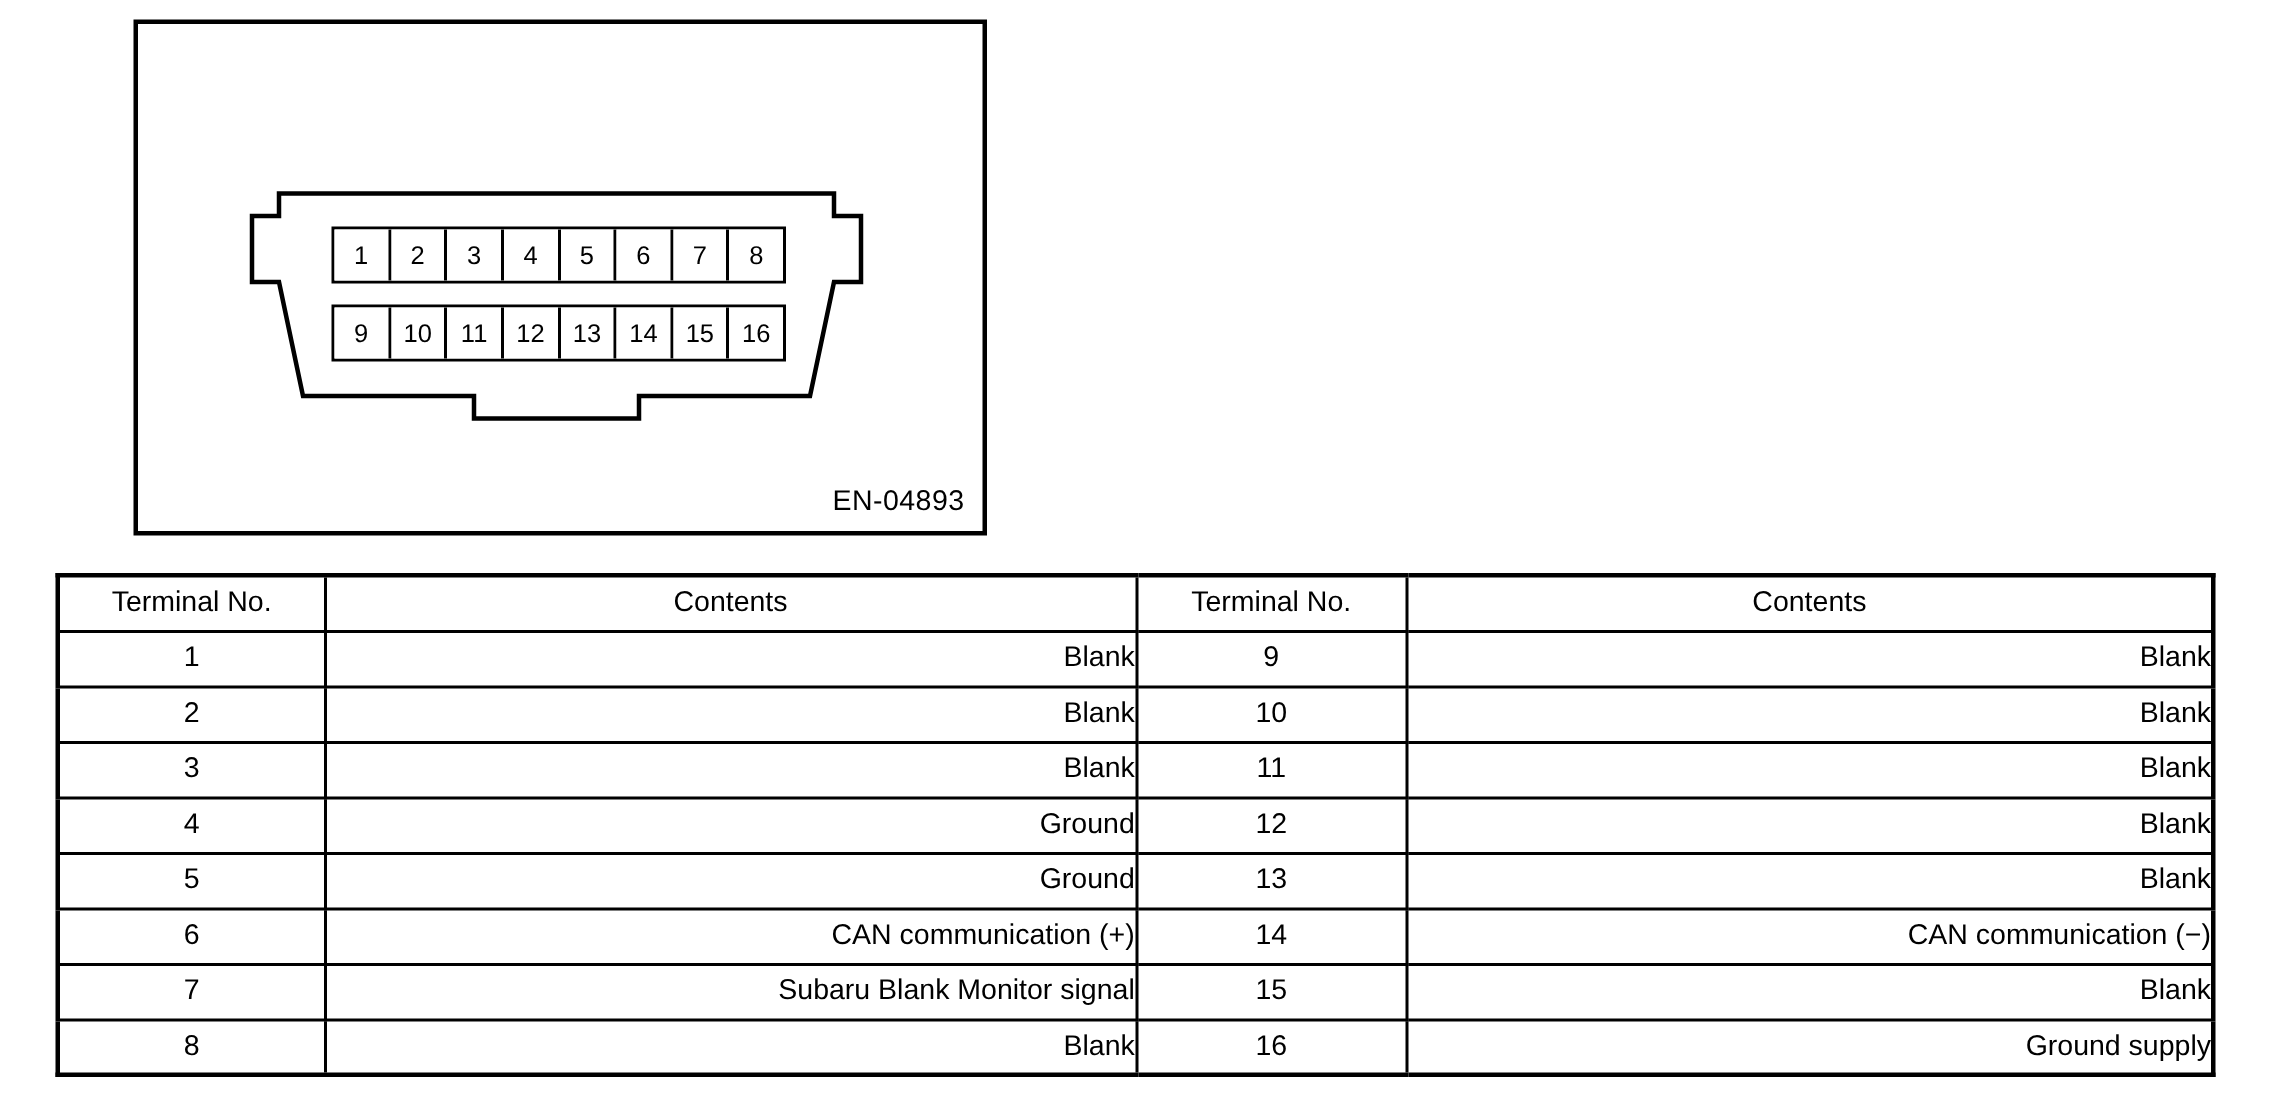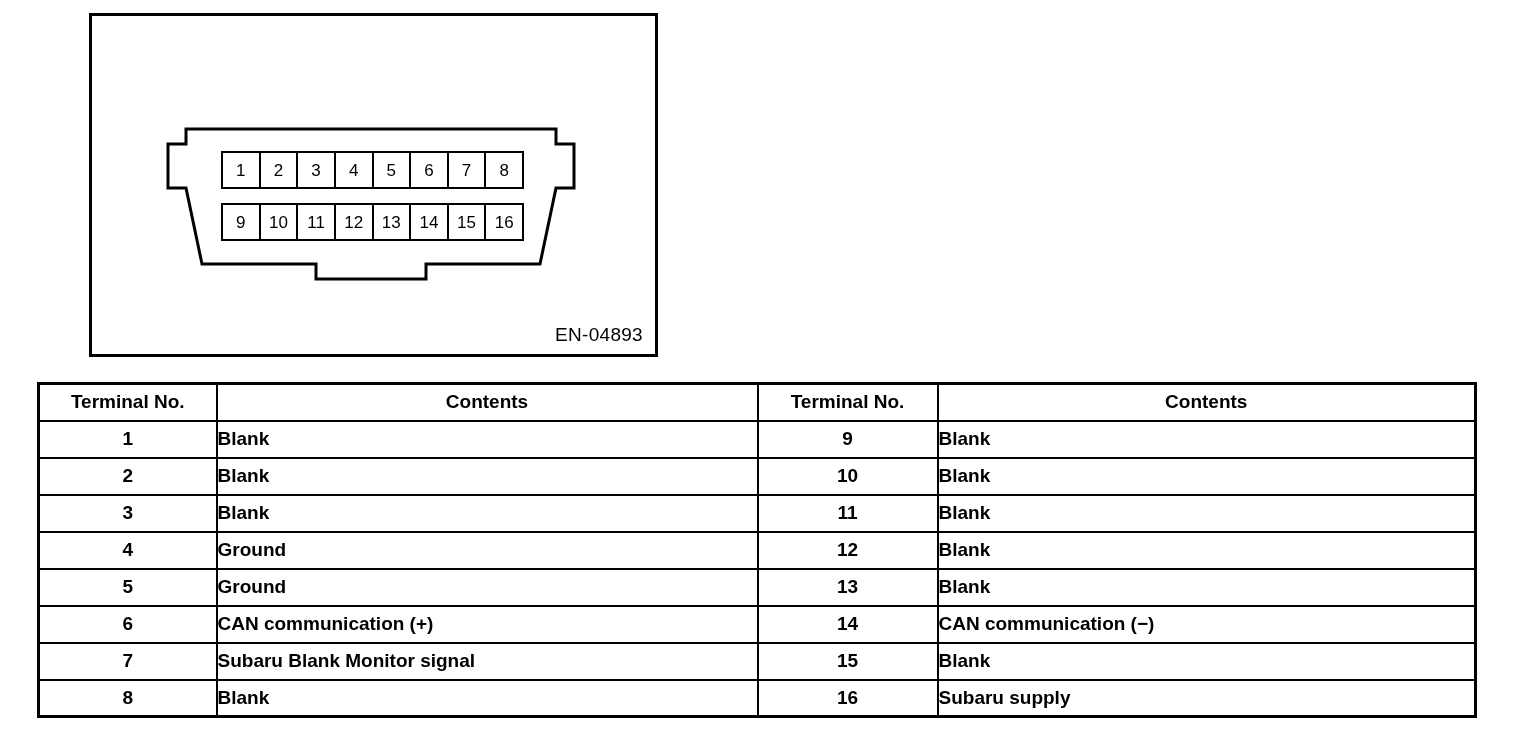--- a/index.html
+++ b/index.html
@@ -89,37 +89,37 @@
   table.terminal-table {
     border-collapse: collapse;
     table-layout: fixed;
     width: 1437px;
     background: #fff;
   }
   table.terminal-table td,
   table.terminal-table th {
     border: 2px solid #000;
     height: 37px;
-    font-weight: bold;
+    font-weight: normal;
     font-size: 19px;
     padding: 0 0 0 0;
     box-sizing: border-box;
     background: #fff;
   }
   
   col.c-term  { width: 178px; }
   col.c-cont  { width: 541px; }
   col.c-term2 { width: 180px; }
   col.c-cont2 { width: 538px; }
 
   .cell-term {
     text-align: center;
   }
   .cell-contents {
-    text-align: left;
+    text-align: right;
     padding-left: 10px;
   }
   .cell-head {
     text-align: center;
   }
   
   .divider-left  { border-right-width: 3px; }
   .divider-right { border-left-width: 3px; }
 
   
@@ -242,17 +242,17 @@
         <tr>
           <td class="cell-term">7</td>
           <td class="cell-contents divider-left">Subaru Blank Monitor signal</td>
           <td class="cell-term divider-right">15</td>
           <td class="cell-contents">Blank</td>
         </tr>
         <tr>
           <td class="cell-term">8</td>
           <td class="cell-contents divider-left">Blank</td>
           <td class="cell-term divider-right">16</td>
-          <td class="cell-contents">Subaru supply</td>
+          <td class="cell-contents">Ground supply</td>
         </tr>
       </tbody>
   </table>
 </div>
 
 </body></html>

